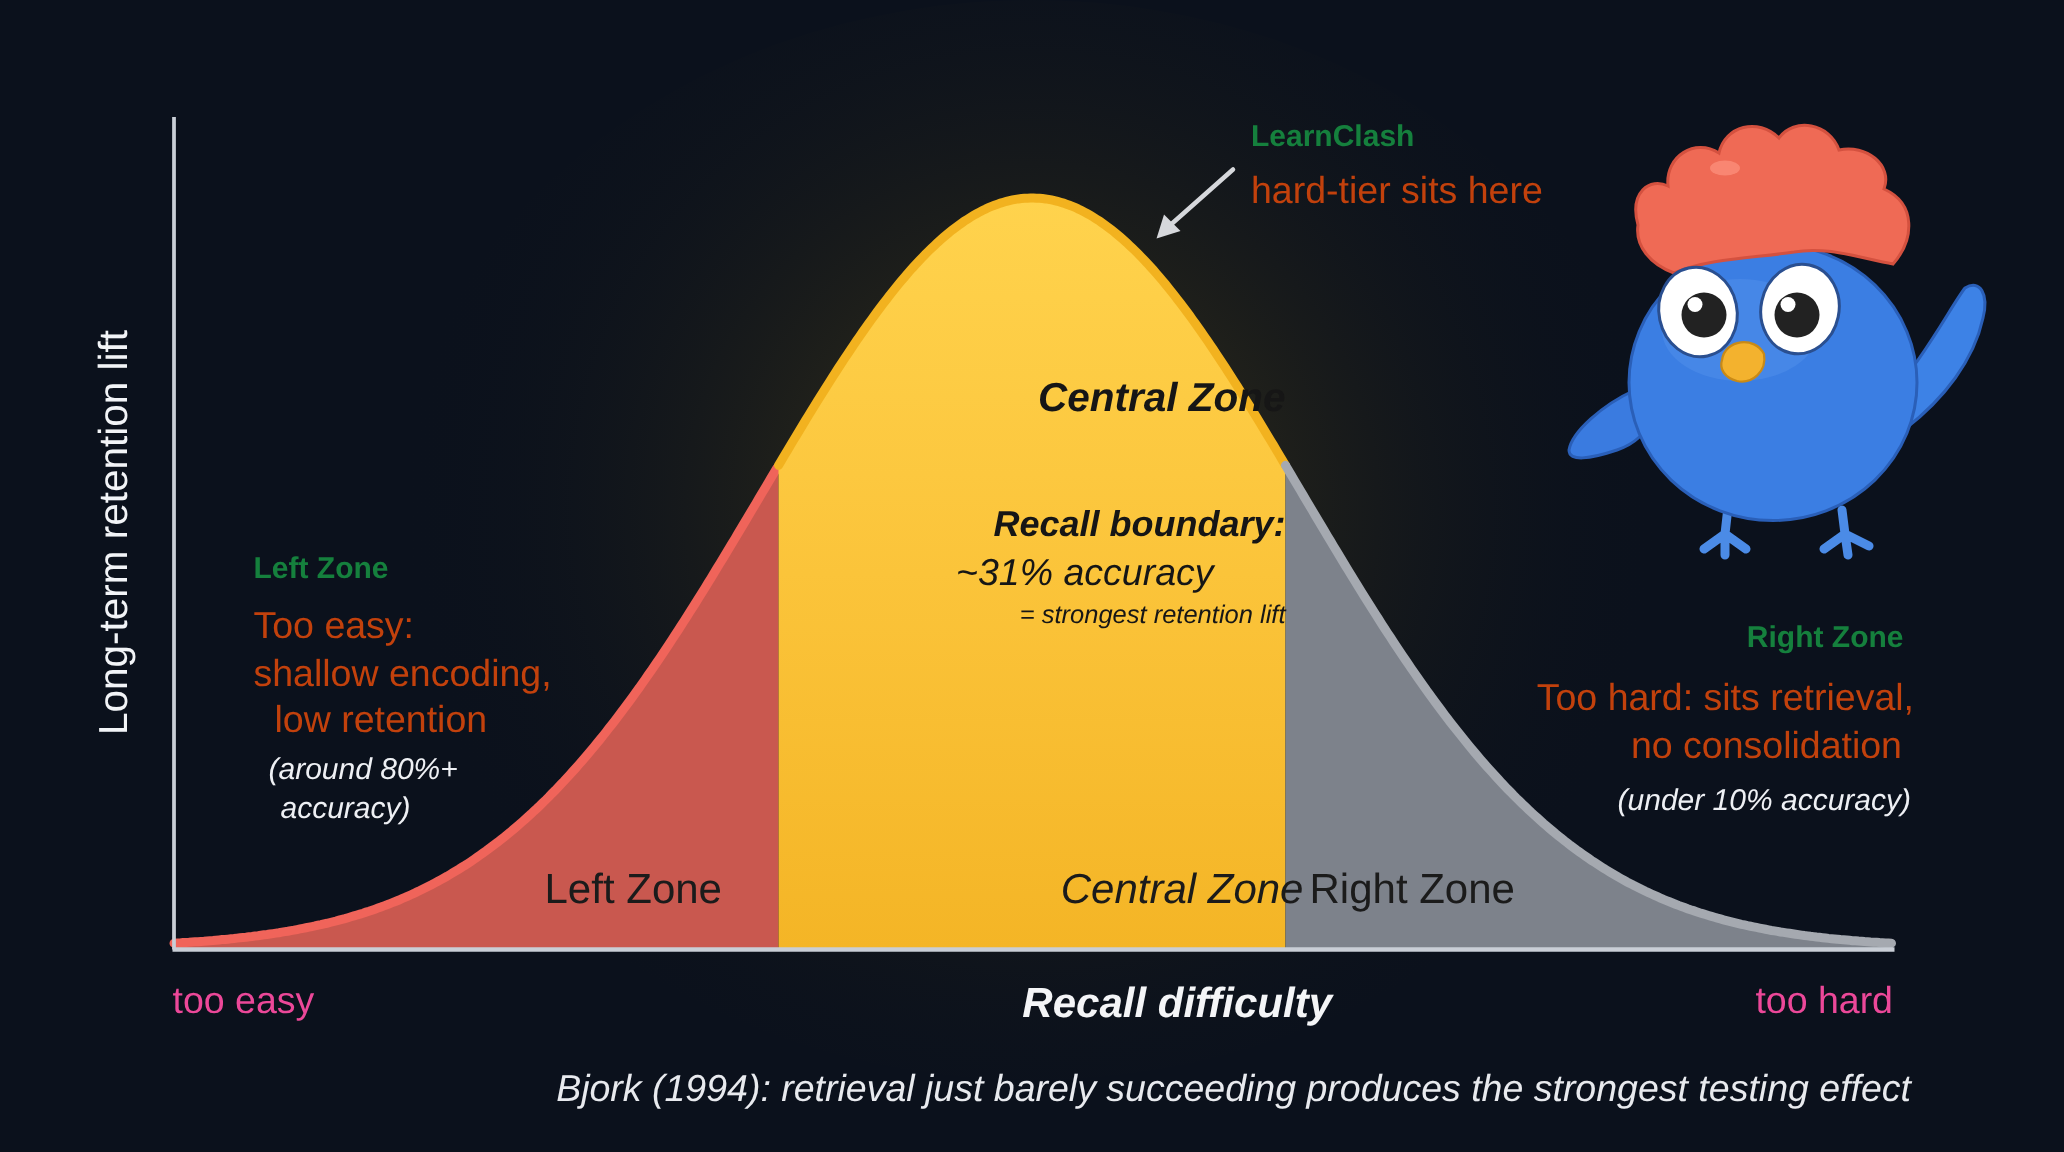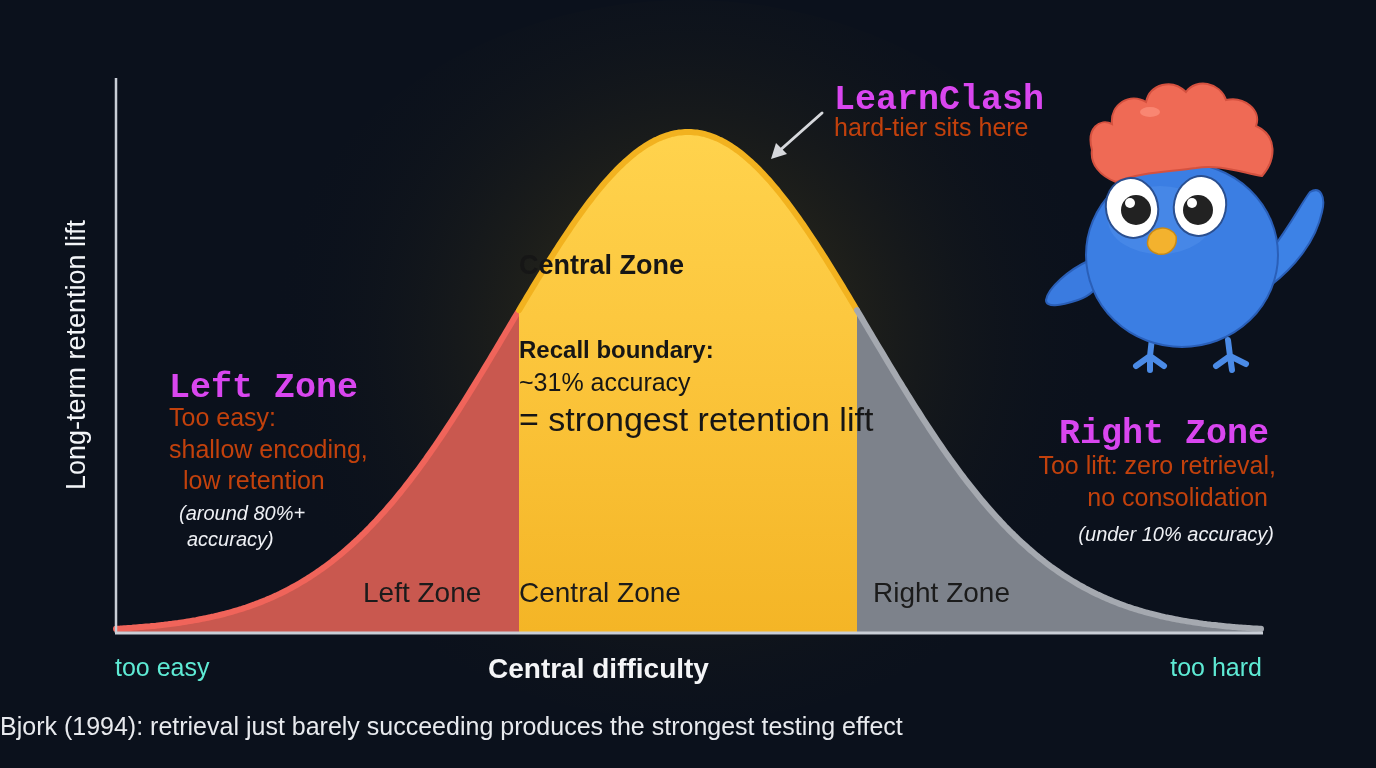--- a/index.html
+++ b/index.html
@@ -11,30 +11,30 @@
     position:relative;
   }
   #stage { position:absolute; left:0; top:0; width:1376px; height:768px; }
   svg#chart { position:absolute; left:0; top:0; }
   .txt { position:absolute; white-space:nowrap; }
   .ylabel {
     position:absolute; left:76px; top:355px;
     transform:translate(-50%,-50%) rotate(-90deg);
     font-size:27px; color:#f2f4f7; white-space:nowrap;
   }
-  .anno-title { font-weight:bold; font-size:35px; color:#d946ef;font-family:Liberation Mono, monospace; }
+  .anno-title { font-weight:bold; font-size:20px; color:#15803d; }
   .anno-line { font-size:25px; color:#c2410c; }
   .anno-small { font-size:20px; color:#eef0f4;font-style:italic; }
   .dark-bold { font-weight:bold; color:#161616; }
   .dark { color:#161616; }
   .zone-label { font-size:28px; color:#1b1b1b; }
-  .axis-end { font-size:25px; color:#5eead4; }
+  .axis-end { font-size:25px; color:#ec4899; }
   .xlabel { font-size:28px; font-weight:bold; color:#f4f5f7; }
   .caption { font-size:25px; color:#e8eaee; }
-  .center { text-align:left; }
+  .center { text-align:right;font-style:italic; }
   .right { text-align:right; }
 </style>
 </head>
 <body>
 
 <div id="stage">
 
   <svg id="chart" width="1376" height="768" viewBox="0 0 1376 768">
     <defs>
       <radialGradient id="glow" cx="688" cy="340" r="420" gradientUnits="userSpaceOnUse">
@@ -111,29 +111,29 @@
   <div class="txt anno-title" style="left:169px; top:368px;">Left Zone</div>
   <div class="txt anno-line" style="left:169px; top:403px;">Too easy:</div>
   <div class="txt anno-line" style="left:169px; top:435px;">shallow encoding,</div>
   <div class="txt anno-line" style="left:183px; top:466px;">low retention</div>
   <div class="txt anno-small" style="left:179px; top:502px;">(around 80%+</div>
   <div class="txt anno-small" style="left:187px; top:528px;">accuracy)</div>
 
   <div class="txt center dark-bold" style="left:519px; width:338px; top:250px; font-size:27px;">Central Zone</div>
   <div class="txt center dark-bold" style="left:519px; width:338px; top:336px; font-size:24px;">Recall boundary:</div>
   <div class="txt center dark" style="left:519px; width:290px; top:368px; font-size:25px;">~31% accuracy</div>
-  <div class="txt center dark" style="left:519px; width:338px; top:400px; font-size:34px;">= strongest retention lift</div>
+  <div class="txt center dark" style="left:519px; width:338px; top:400px; font-size:17px;">= strongest retention lift</div>
 
   <div class="txt anno-title right" style="right:107px; top:414px;">Right Zone</div>
-  <div class="txt anno-line right" style="right:100px; top:451px;">Too lift: zero retrieval,</div>
+  <div class="txt anno-line right" style="right:100px; top:451px;">Too hard: sits retrieval,</div>
   <div class="txt anno-line right" style="right:108px; top:483px;">no consolidation</div>
   <div class="txt anno-small right" style="right:102px; top:523px;">(under 10% accuracy)</div>
 
   <div class="txt zone-label" style="left:363px; top:577px;">Left Zone</div>
   <div class="txt zone-label center" style="left:519px; width:350px; top:577px;">Central Zone</div>
   <div class="txt zone-label" style="left:873px; top:577px;">Right Zone</div>
 
   <div class="txt axis-end" style="left:115px; top:653px;">too easy</div>
-  <div class="txt xlabel center" style="left:488px; width:400px; top:653px;">Central difficulty</div>
+  <div class="txt xlabel center" style="left:488px; width:400px; top:653px;">Recall difficulty</div>
   <div class="txt axis-end right" style="right:114px; top:653px;">too hard</div>
 
   <div class="txt caption center" style="left:0; width:1274px; top:712px; padding-right:0;">Bjork (1994): retrieval just barely succeeding produces the strongest testing effect</div>
 </div>
 
 </body></html>

